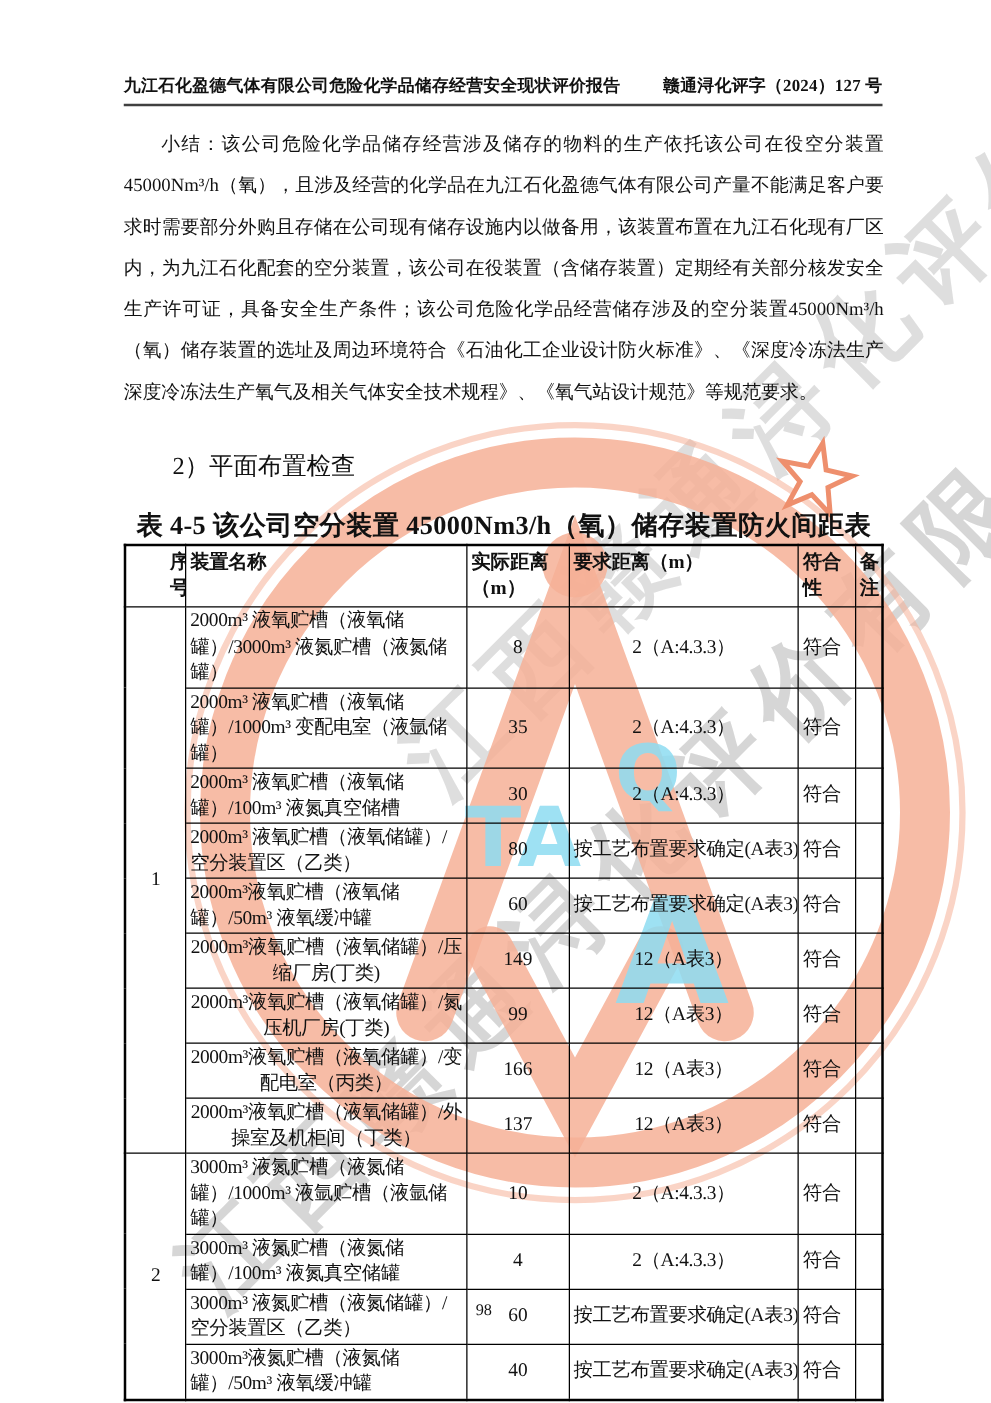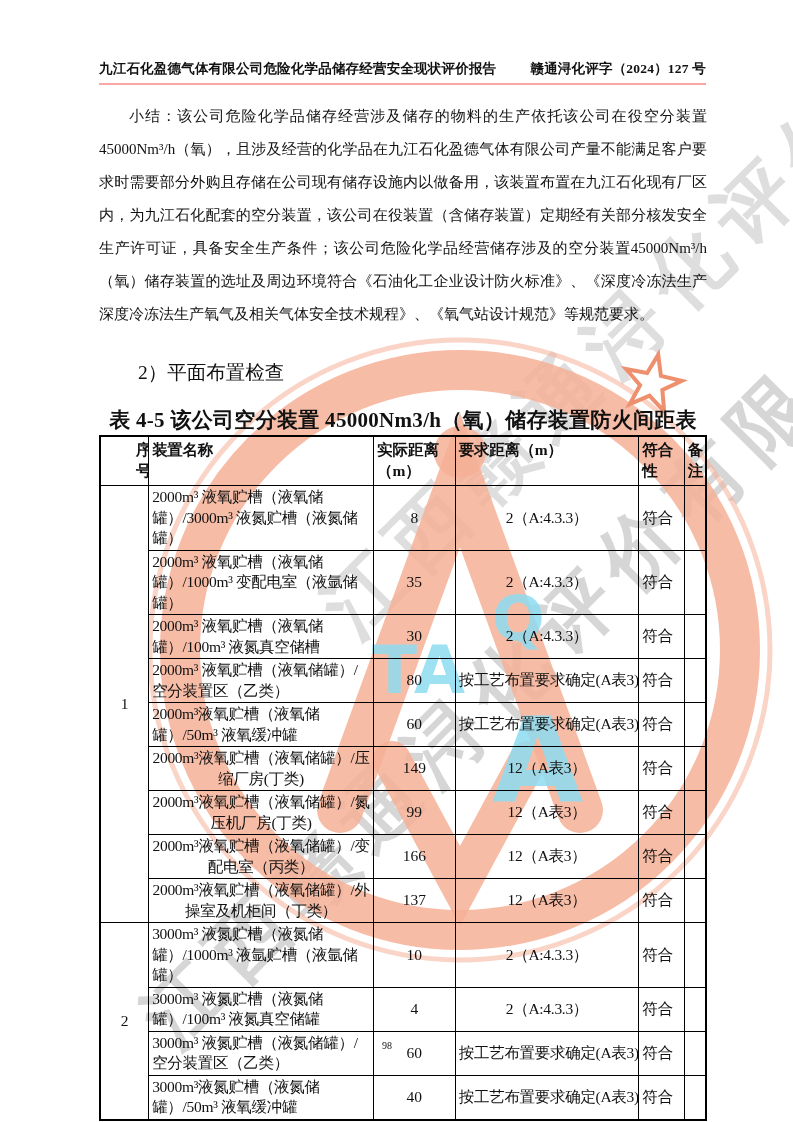--- a/index.html
+++ b/index.html
@@ -24,21 +24,21 @@
     font-family:"DejaVu Sans","Liberation Sans",sans-serif;line-height:1;
   }
   .wm-q {left:492px;top:588px;font-size:62px;}
   .wm-ta{left:372px;top:638px;font-size:66px;letter-spacing:2px;}
   .wm-a2{left:492px;top:702px;font-size:118px;}
   
   .content{position:relative;z-index:1;}
   .page-header{
     position:absolute;left:99px;width:607px;top:60px;
     display:flex;justify-content:space-between;align-items:flex-end;
-    border-bottom:2px solid #fca5a5;padding-bottom:5px;
+    border-bottom:2px solid #404040;padding-bottom:5px;
     font-size:13.5px;font-weight:700;letter-spacing:.2px;
   }
   .summary{
     position:absolute;left:99px;width:608px;top:100px;
     font-size:15px;line-height:33px;text-align:justify;text-indent:2em;
   }
   .section-heading{
     position:absolute;left:99px;width:608px;top:359px;
     font-size:19.5px;text-indent:2em;
   }
@@ -61,21 +61,21 @@
   table.fire-table tbody td{height:41px;}
   .col-no{width:47px;text-align:center !important;}
   .col-name{width:217px;letter-spacing:-.3px;}
   .col-actual{width:79px;text-align:center !important;margin-left:36px;}
   .col-req{width:177px;text-align:center !important;letter-spacing:-.3px;white-space:nowrap;}
   .col-conf{width:44px;}
   .col-remark{width:21px;}
   td.center{text-align:center !important;margin-left:22px;}
   .page-number{
     position:absolute;left:99px;width:576px;top:1040px;
-    text-align:center;font-size:10px;
+    text-align:center;font-size:13px;
   }
 </style>
 </head>
 <body>
 
 <div class="watermark">
   <div class="wm-line wm-line-1">江西赣通浔化评价有限公司</div>
   <div class="wm-line wm-line-2">江西赣通浔化评价有限公司</div>
   <svg class="wm-seal" width="640" height="640" viewBox="0 0 640 640">
     <circle cx="320" cy="320" r="310" fill="none" stroke="#f6b097" stroke-width="5" opacity="0.55"></circle>

